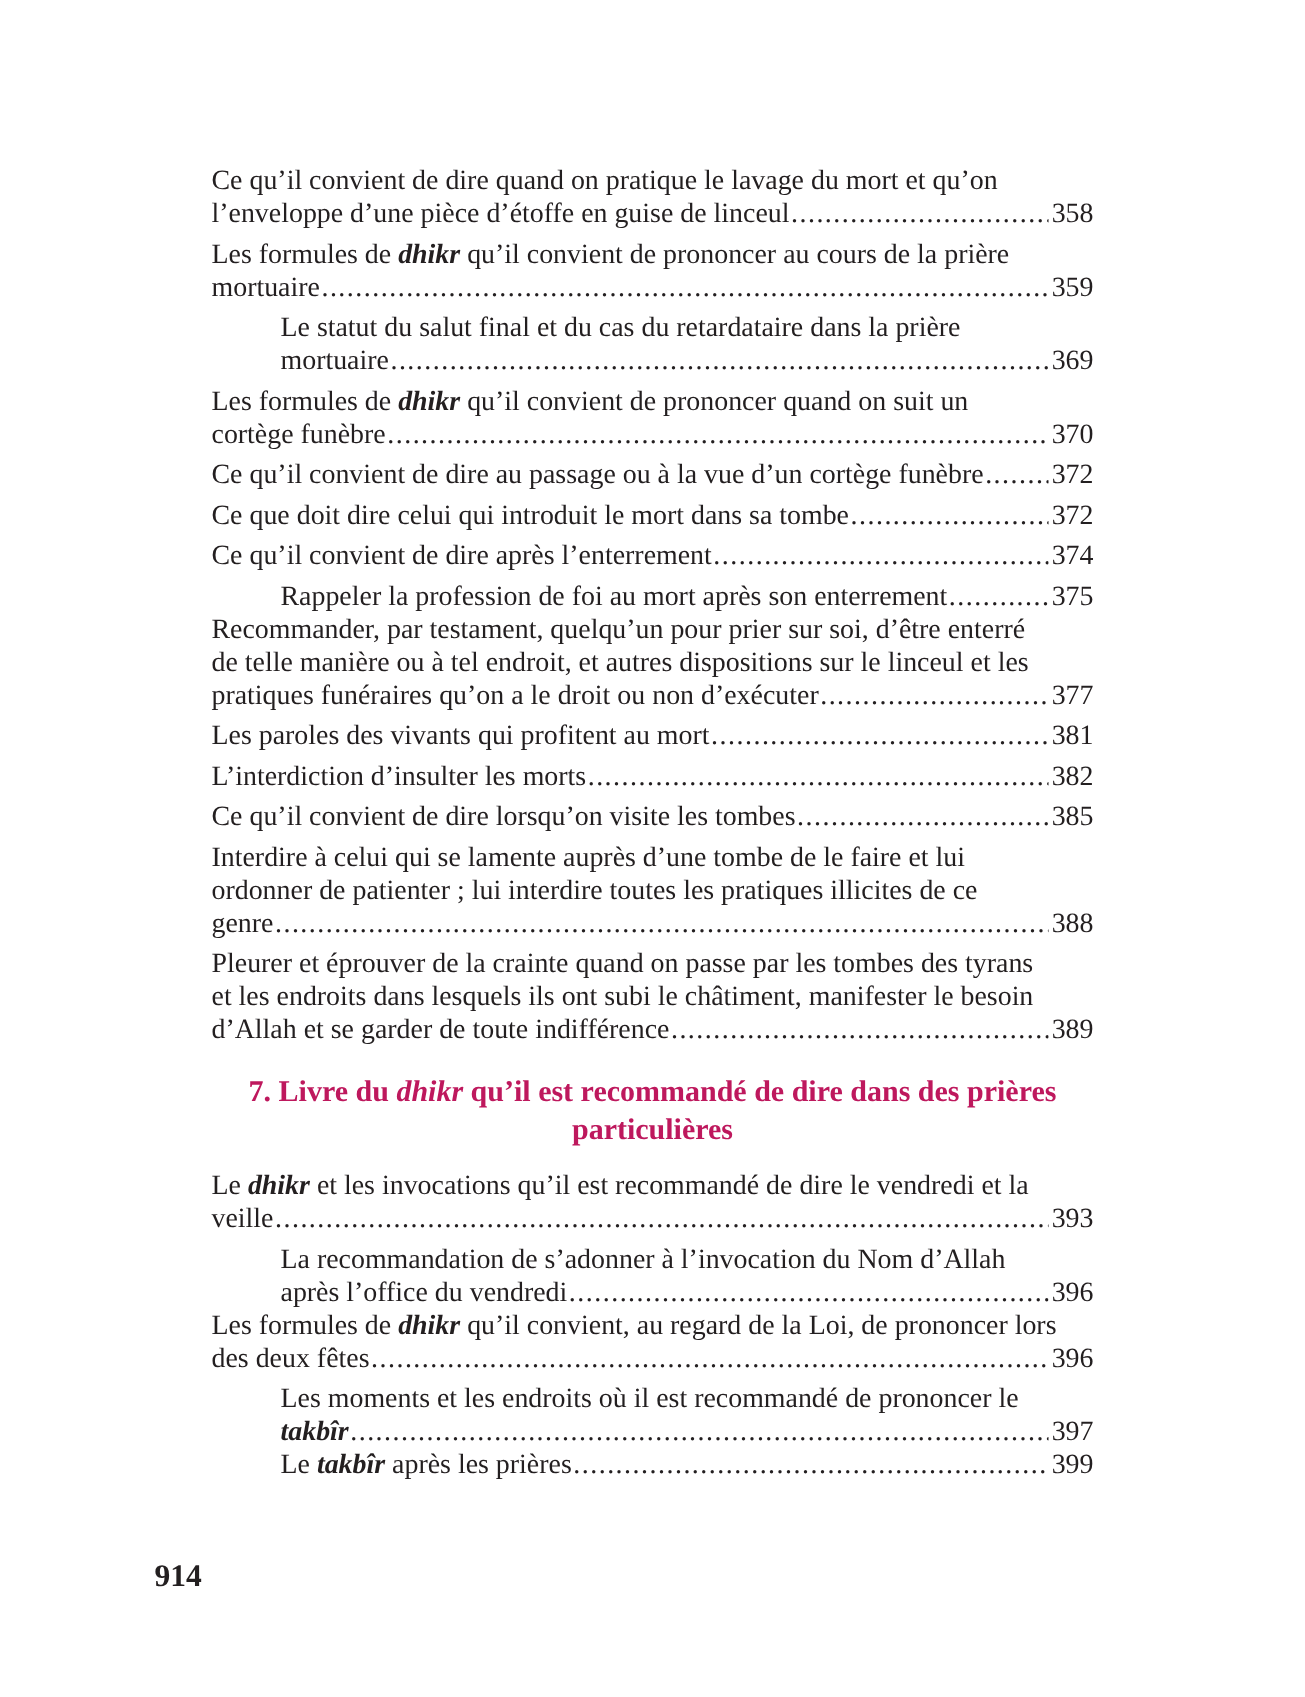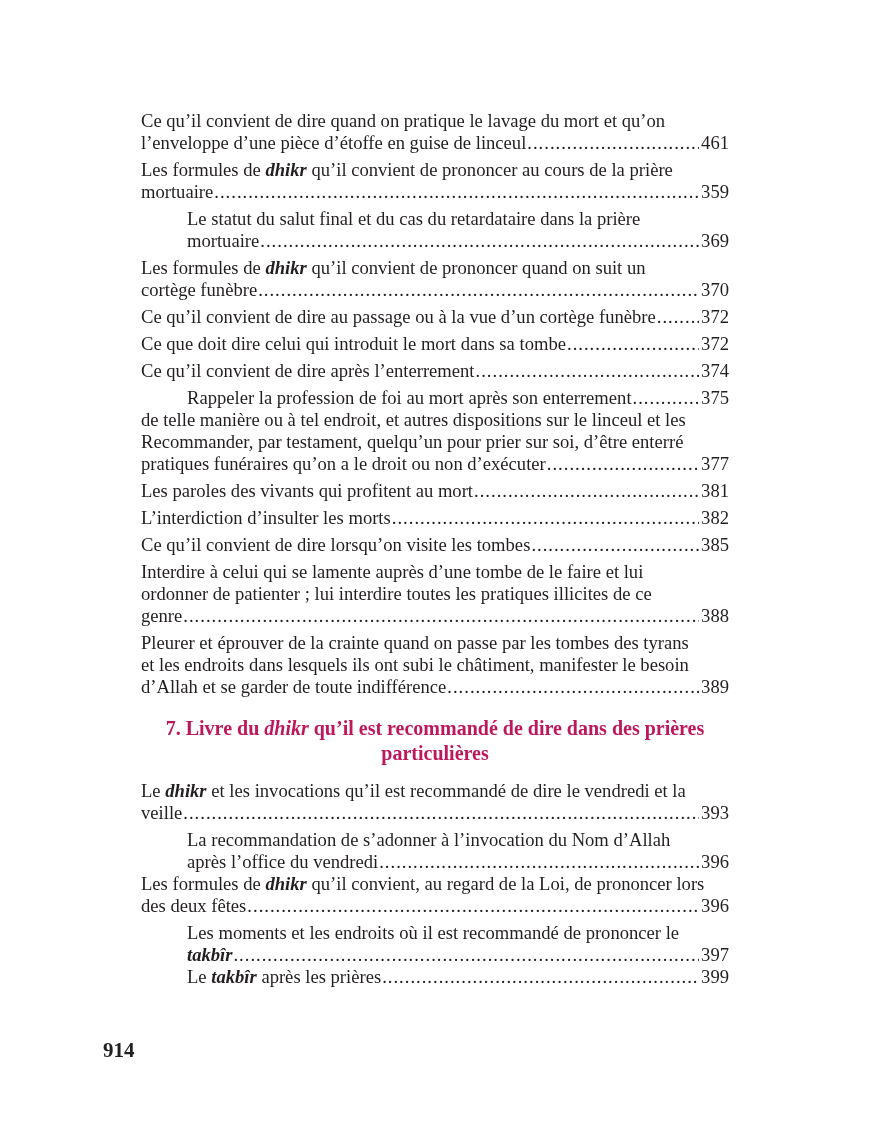--- a/index.html
+++ b/index.html
@@ -77,21 +77,21 @@
 </head>
 <body>
 
 <div class="content">
   <div id="entries-before">
       <div class="entry">
         <span class="line">Ce qu’il convient de dire quand on pratique le lavage du mort et qu’on</span>
         <span class="last-line">
           <span class="txt">l’enveloppe d’une pièce d’étoffe en guise de linceul</span>
           <span class="leader"></span>
-          <span class="page">461</span>
+          <span class="page">358</span>
         </span>
       </div>
       <div class="entry">
         <span class="line">Les formules de <em>dhikr</em> qu’il convient de prononcer au cours de la prière</span>
         <span class="last-line">
           <span class="txt">mortuaire</span>
           <span class="leader"></span>
           <span class="page">359</span>
         </span>
       </div>
@@ -133,22 +133,22 @@
         </span>
       </div>
       <div class="entry level-2 tight">
         <span class="last-line">
           <span class="txt">Rappeler la profession de foi au mort après son enterrement</span>
           <span class="leader"></span>
           <span class="page">375</span>
         </span>
       </div>
       <div class="entry">
+        <span class="line">Recommander, par testament, quelqu’un pour prier sur soi, d’être enterré</span>
         <span class="line">de telle manière ou à tel endroit, et autres dispositions sur le linceul et les</span>
-        <span class="line">Recommander, par testament, quelqu’un pour prier sur soi, d’être enterré</span>
         <span class="last-line">
           <span class="txt">pratiques funéraires qu’on a le droit ou non d’exécuter</span>
           <span class="leader"></span>
           <span class="page">377</span>
         </span>
       </div>
       <div class="entry">
         <span class="last-line">
           <span class="txt">Les paroles des vivants qui profitent au mort</span>
           <span class="leader"></span>

